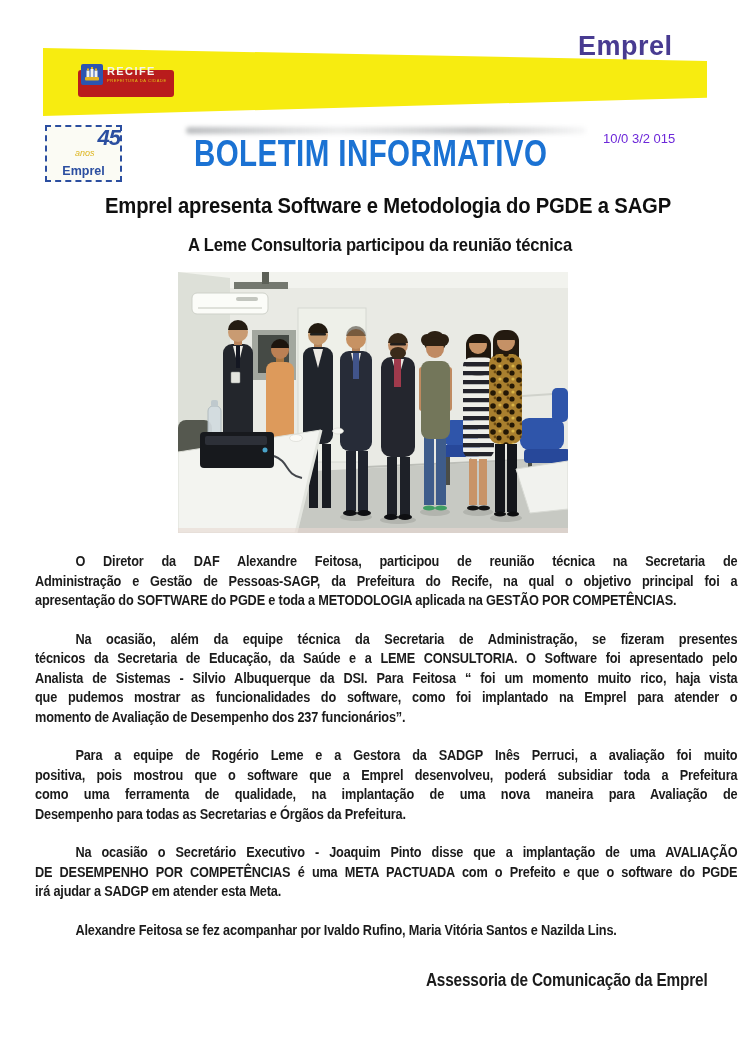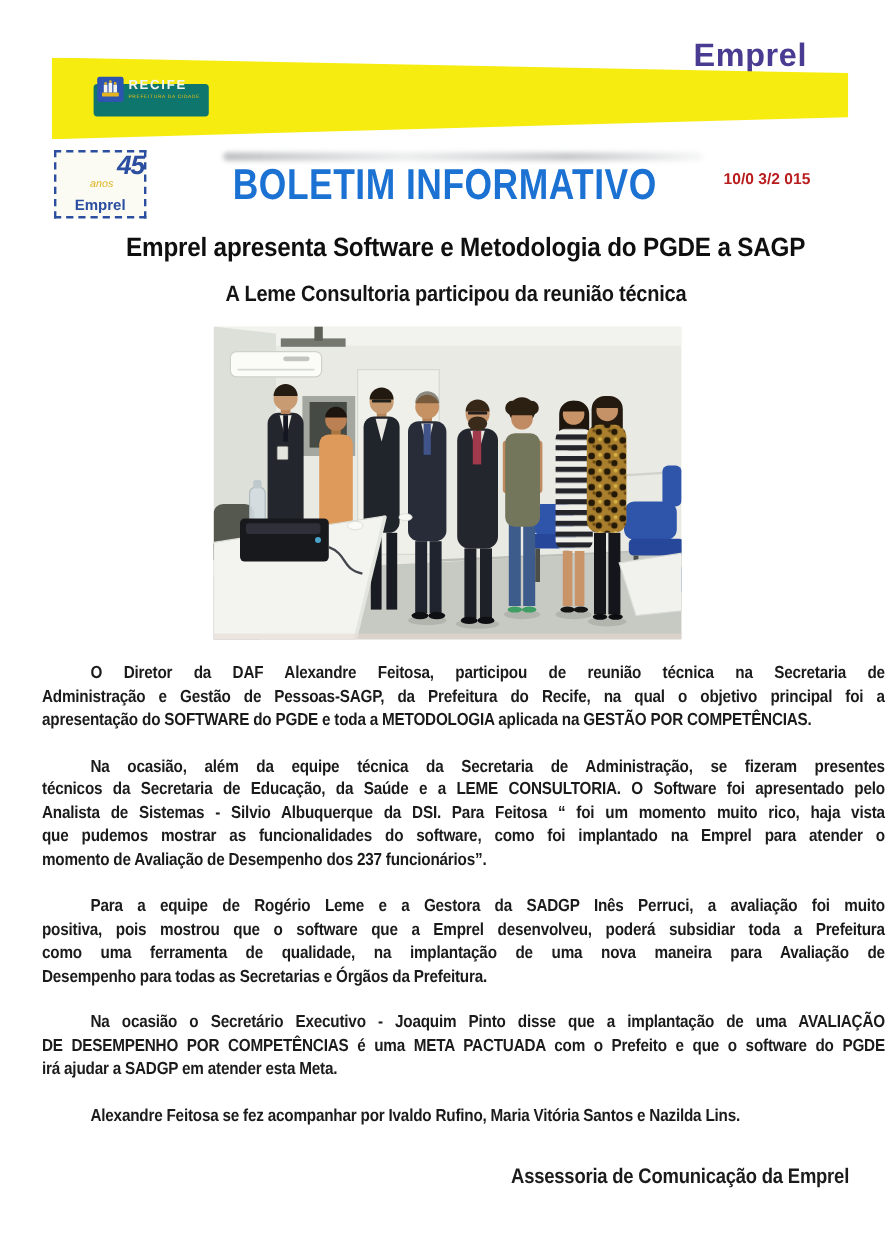--- a/index.html
+++ b/index.html
@@ -6,41 +6,41 @@
   * { margin:0; padding:0; box-sizing:border-box; }
   body { background:#ffffff; font-family:"Liberation Sans", sans-serif; }
   .page { position:relative; width:740px; height:1048px; background:#ffffff; overflow:hidden;border-radius:10px; }
 
   
   .brand-wordmark { position:absolute; left:578px; top:31px; font-size:27px; font-weight:bold;
     color:#483b91; letter-spacing:0.5px; }
   .banner { position:absolute; left:43px; top:48px; width:664px; height:68px; background:#f7ec10;
     clip-path:polygon(0 0, 100% 19%, 100% 73%, 0 100%); }
 
-  .recife-logo { position:absolute; left:78px; top:70px; width:96px; height:27px; background:#0f766e;
+  .recife-logo { position:absolute; left:78px; top:70px; width:96px; height:27px; background:#b91c1c;
     border-radius:3px; display:flex; align-items:center; padding:2px 4px 20px 3px; }
   .recife-crest { width:22px; height:21px; background:#2d55b0; border-radius:2px; flex:0 0 auto;
     display:flex; align-items:center; justify-content:center; }
   .recife-text { display:flex; flex-direction:column; margin-left:4px; line-height:1; }
   .recife-name { color:#f4f4ef; font-weight:bold; font-size:11px; letter-spacing:1.4px; }
   .recife-tagline { color:#e4c217; font-size:4px; letter-spacing:0.6px; margin-top:1.5px; white-space:nowrap; }
 
   .logo45 { position:absolute; left:45px; top:125px; width:77px; height:57px; background:#fbfbf4;
     border:2px dashed #2b4ea0; }
   .logo45-num { position:absolute; left:0; top:-2px; width:100%; text-align:right; color:#2b4ea0;
     font-size:22px; font-weight:bold; font-style:italic; letter-spacing:-1px; }
   .logo45-anos { position:absolute; left:28px; top:21px; color:#ddb51f; font-size:9px; font-style:italic;
     font-weight:normal; }
   .logo45-name { position:absolute; left:0; bottom:2px; width:100%; text-align:center; color:#2b4ea0;
     font-size:12.5px; font-weight:bold; }
 
   
   .mast-title { position:absolute; left:194px; top:133px; font-size:36px; font-weight:bold; color:#1b72d3;
     letter-spacing:0.5px; transform:scaleX(0.82); transform-origin:0 0; white-space:nowrap; }
-  .mast-date { position:absolute; left:603px; top:141px; font-size:13px; font-weight:bold; color:#b91c1c;
+  .mast-date { position:absolute; left:603px; top:131px; font-size:13px; font-weight:normal; color:#6d28d9;
     white-space:nowrap; }
   .scan-smudge { position:absolute; left:186px; top:127px; width:400px; height:7px; border-radius:4px;
     background:linear-gradient(90deg, rgba(85,90,96,.40), rgba(120,125,130,.14) 38%, rgba(85,90,96,.34) 72%, rgba(120,125,130,.06));
     filter:blur(2px); }
 
   
   .headline { position:absolute; left:18px; top:193px; width:740px; text-align:center; font-size:22px;
     font-weight:bold; color:#0f0f0f; letter-spacing:-0.2px; transform:scaleX(0.92); white-space:nowrap; }
   .subheadline { position:absolute; left:10px; top:234px; width:740px; text-align:center; font-size:18.5px;
     font-weight:bold; color:#141414; letter-spacing:-0.2px; transform:scaleX(0.90); white-space:nowrap; }

